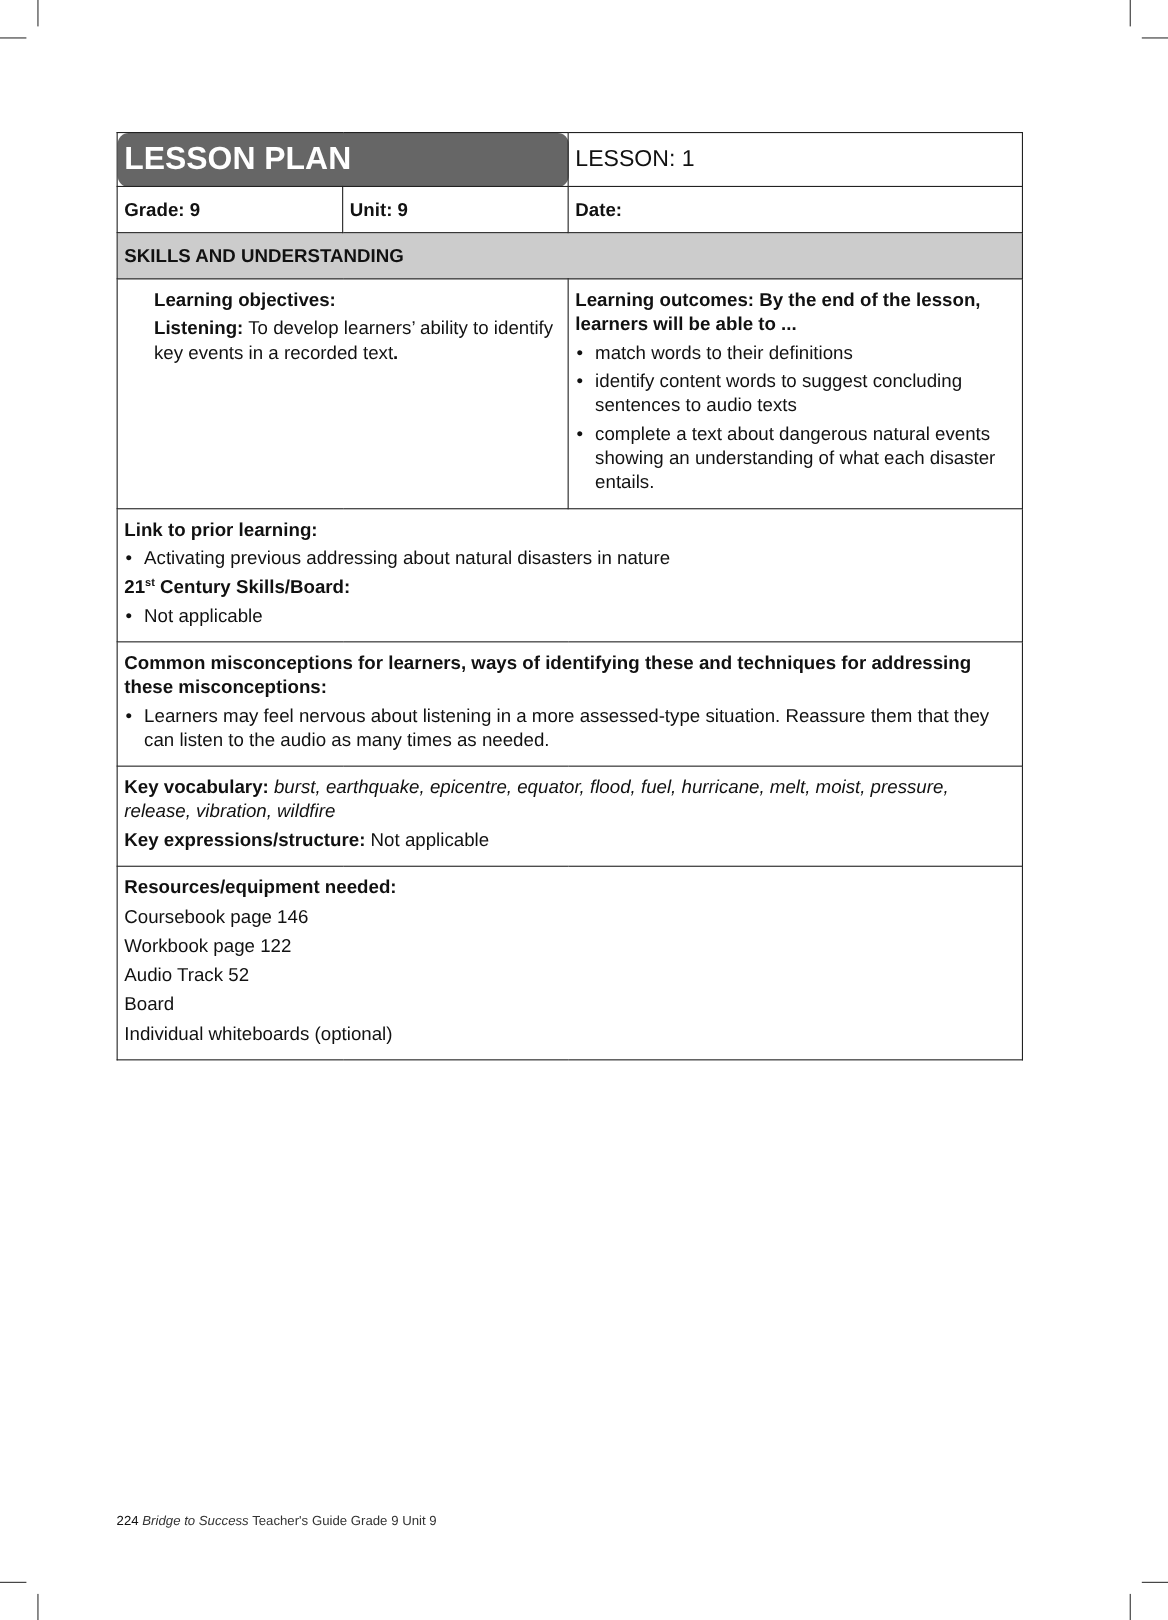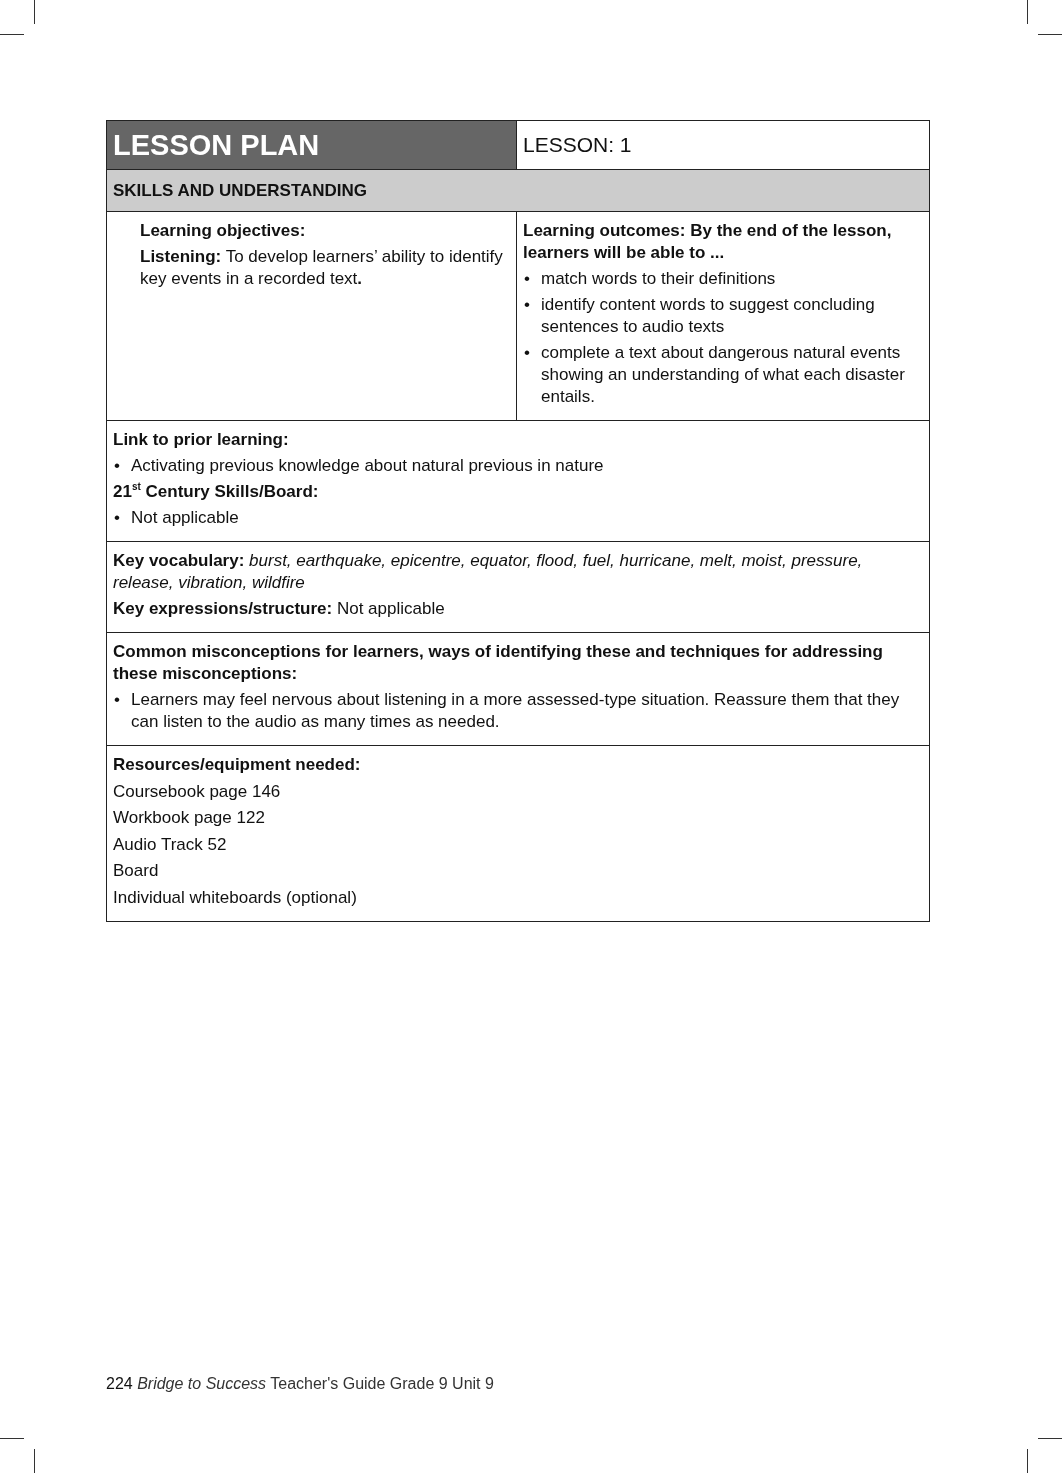--- a/index.html
+++ b/index.html
@@ -7,35 +7,35 @@
            font-family: "Liberation Sans", sans-serif; color: #111; }
     .crop { position: absolute; background: #333; }
     .crop.v { width: 1px; height: 24px; }
     .crop.h { width: 24px; height: 1px; }
 
     .plan { position: absolute; left: 106px; top: 120px; width: 823px;
             border-collapse: collapse; table-layout: fixed; }
     .plan td { border: 1.5px solid #222; vertical-align: top; padding: 0 6px;
                font-size: 17px; line-height: 22px; }
     .title-cell { background: #666666; color: #ffffff; font-weight: bold; font-size: 29px !important;
-                  height: 48px; vertical-align: middle !important; }
+                  height: 48px; vertical-align: middle !important; border-radius: 10px; }
     .lesson-cell { font-weight: normal; font-size: 21px !important; vertical-align: middle !important; }
     .hdr-row td { height: 41px; vertical-align: middle; font-weight: bold; }
     .section-bar td { background: #cccccc; font-weight: bold; height: 41px; vertical-align: middle; margin-top: 20px; }
     .b { font-weight: bold; }
     .i { font-style: italic; }
     .block { padding-top: 8px !important; padding-bottom: 8px !important; }
     .para { margin: 0 0 4px 0; }
     ul.bul { list-style: none; margin: 0; padding: 0; }
     ul.bul li { position: relative; padding-left: 18px; margin-bottom: 4px; }
     ul.bul li .dot { position: absolute; left: 1px; top: 0; }
     sup { font-size: 10px; line-height: 0; }
     .res-line { margin: 0 0 4.5px 0; }
 
-    .footer { position: absolute; left: 106px; top: 1375px; font-size: 16px; color: #333; }
+    .footer { position: absolute; left: 106px; top: 1375px; font-size: 12px; color: #333; }
     .footer .pg { color: #111; }
   </style>
 </head>
 <body>
 
 <div class="crop v" style="left:34px; top:0;"></div>
 <div class="crop h" style="left:0; top:34px;"></div>
 <div class="crop v" style="left:1027px; top:0;"></div>
 <div class="crop h" style="left:1038px; top:34px;"></div>
 <div class="crop v" style="left:34px; top:1449px;"></div>
@@ -47,20 +47,25 @@
   <colgroup>
     <col style="width:205px">
       <col style="width:205px">
       <col style="width:413px">
   </colgroup>
   <tbody>
       <tr>
     <td colspan="2" class="title-cell">LESSON PLAN</td>
     <td class="lesson-cell">LESSON: 1</td>
   </tr>
+  <tr class="hdr-row">
+    <td>Grade: 9</td>
+    <td>Unit: 9</td>
+    <td>Date:</td>
+  </tr>
   <tr class="section-bar">
     <td colspan="3">SKILLS AND UNDERSTANDING</td>
   </tr>
   <tr>
     <td colspan="2" class="block" style="height:190px;padding-left:33px;">
       <p class="para b">Learning objectives:</p>
       <p class="para"><span class="b">Listening:</span><span> To develop learners’ ability to identify key events in a recorded text</span><span class="b">.</span></p>
     </td>
     <td class="block">
       <p class="para b">Learning outcomes: By the end of the lesson, learners will be able to ...</p>
@@ -68,40 +73,40 @@
         <li><span class="dot">•</span><span>match words to their definitions</span></li>
         <li><span class="dot">•</span><span>identify content words to suggest concluding sentences to audio texts</span></li>
         <li><span class="dot">•</span><span>complete a text about dangerous natural events showing an understanding of what each disaster entails.</span></li>
       </ul>
     </td>
   </tr>
   <tr>
     <td colspan="3" class="block">
       <p class="para b">Link to prior learning:</p>
       <ul class="bul">
-        <li><span class="dot">•</span><span>Activating previous knowledge about natural previous in nature</span></li>
+        <li><span class="dot">•</span><span>Activating previous addressing about natural disasters in nature</span></li>
       </ul>
       <p class="para b"><span>21</span><sup>st</sup><span> Century Skills/Board:</span></p>
       <ul class="bul">
         <li><span class="dot">•</span><span>Not applicable</span></li>
       </ul>
     </td>
   </tr>
   <tr>
     <td colspan="3" class="block">
-      <p class="para"><span class="b">Key vocabulary:</span><span class="i"> burst, earthquake, epicentre, equator, flood, fuel, hurricane, melt, moist, pressure, release, vibration, wildfire</span></p>
-      <p class="para"><span class="b">Key expressions/structure:</span><span> Not applicable</span></p>
+      <p class="para b">Common misconceptions for learners, ways of identifying these and techniques for addressing these misconceptions:</p>
+      <ul class="bul">
+        <li><span class="dot">•</span><span>Learners may feel nervous about listening in a more assessed-type situation. Reassure them that they can listen to the audio as many times as needed.</span></li>
+      </ul>
     </td>
   </tr>
   <tr>
     <td colspan="3" class="block">
-      <p class="para b">Common misconceptions for learners, ways of identifying these and techniques for addressing these misconceptions:</p>
-      <ul class="bul">
-        <li><span class="dot">•</span><span>Learners may feel nervous about listening in a more assessed-type situation. Reassure them that they can listen to the audio as many times as needed.</span></li>
-      </ul>
+      <p class="para"><span class="b">Key vocabulary:</span><span class="i"> burst, earthquake, epicentre, equator, flood, fuel, hurricane, melt, moist, pressure, release, vibration, wildfire</span></p>
+      <p class="para"><span class="b">Key expressions/structure:</span><span> Not applicable</span></p>
     </td>
   </tr>
   <tr>
     <td colspan="3" class="block">
       <p class="res-line b">Resources/equipment needed:</p>
       <p class="res-line">Coursebook page 146</p>
       <p class="res-line">Workbook page 122</p>
       <p class="res-line">Audio Track 52</p>
       <p class="res-line">Board</p>
       <p class="res-line">Individual whiteboards (optional)</p>

